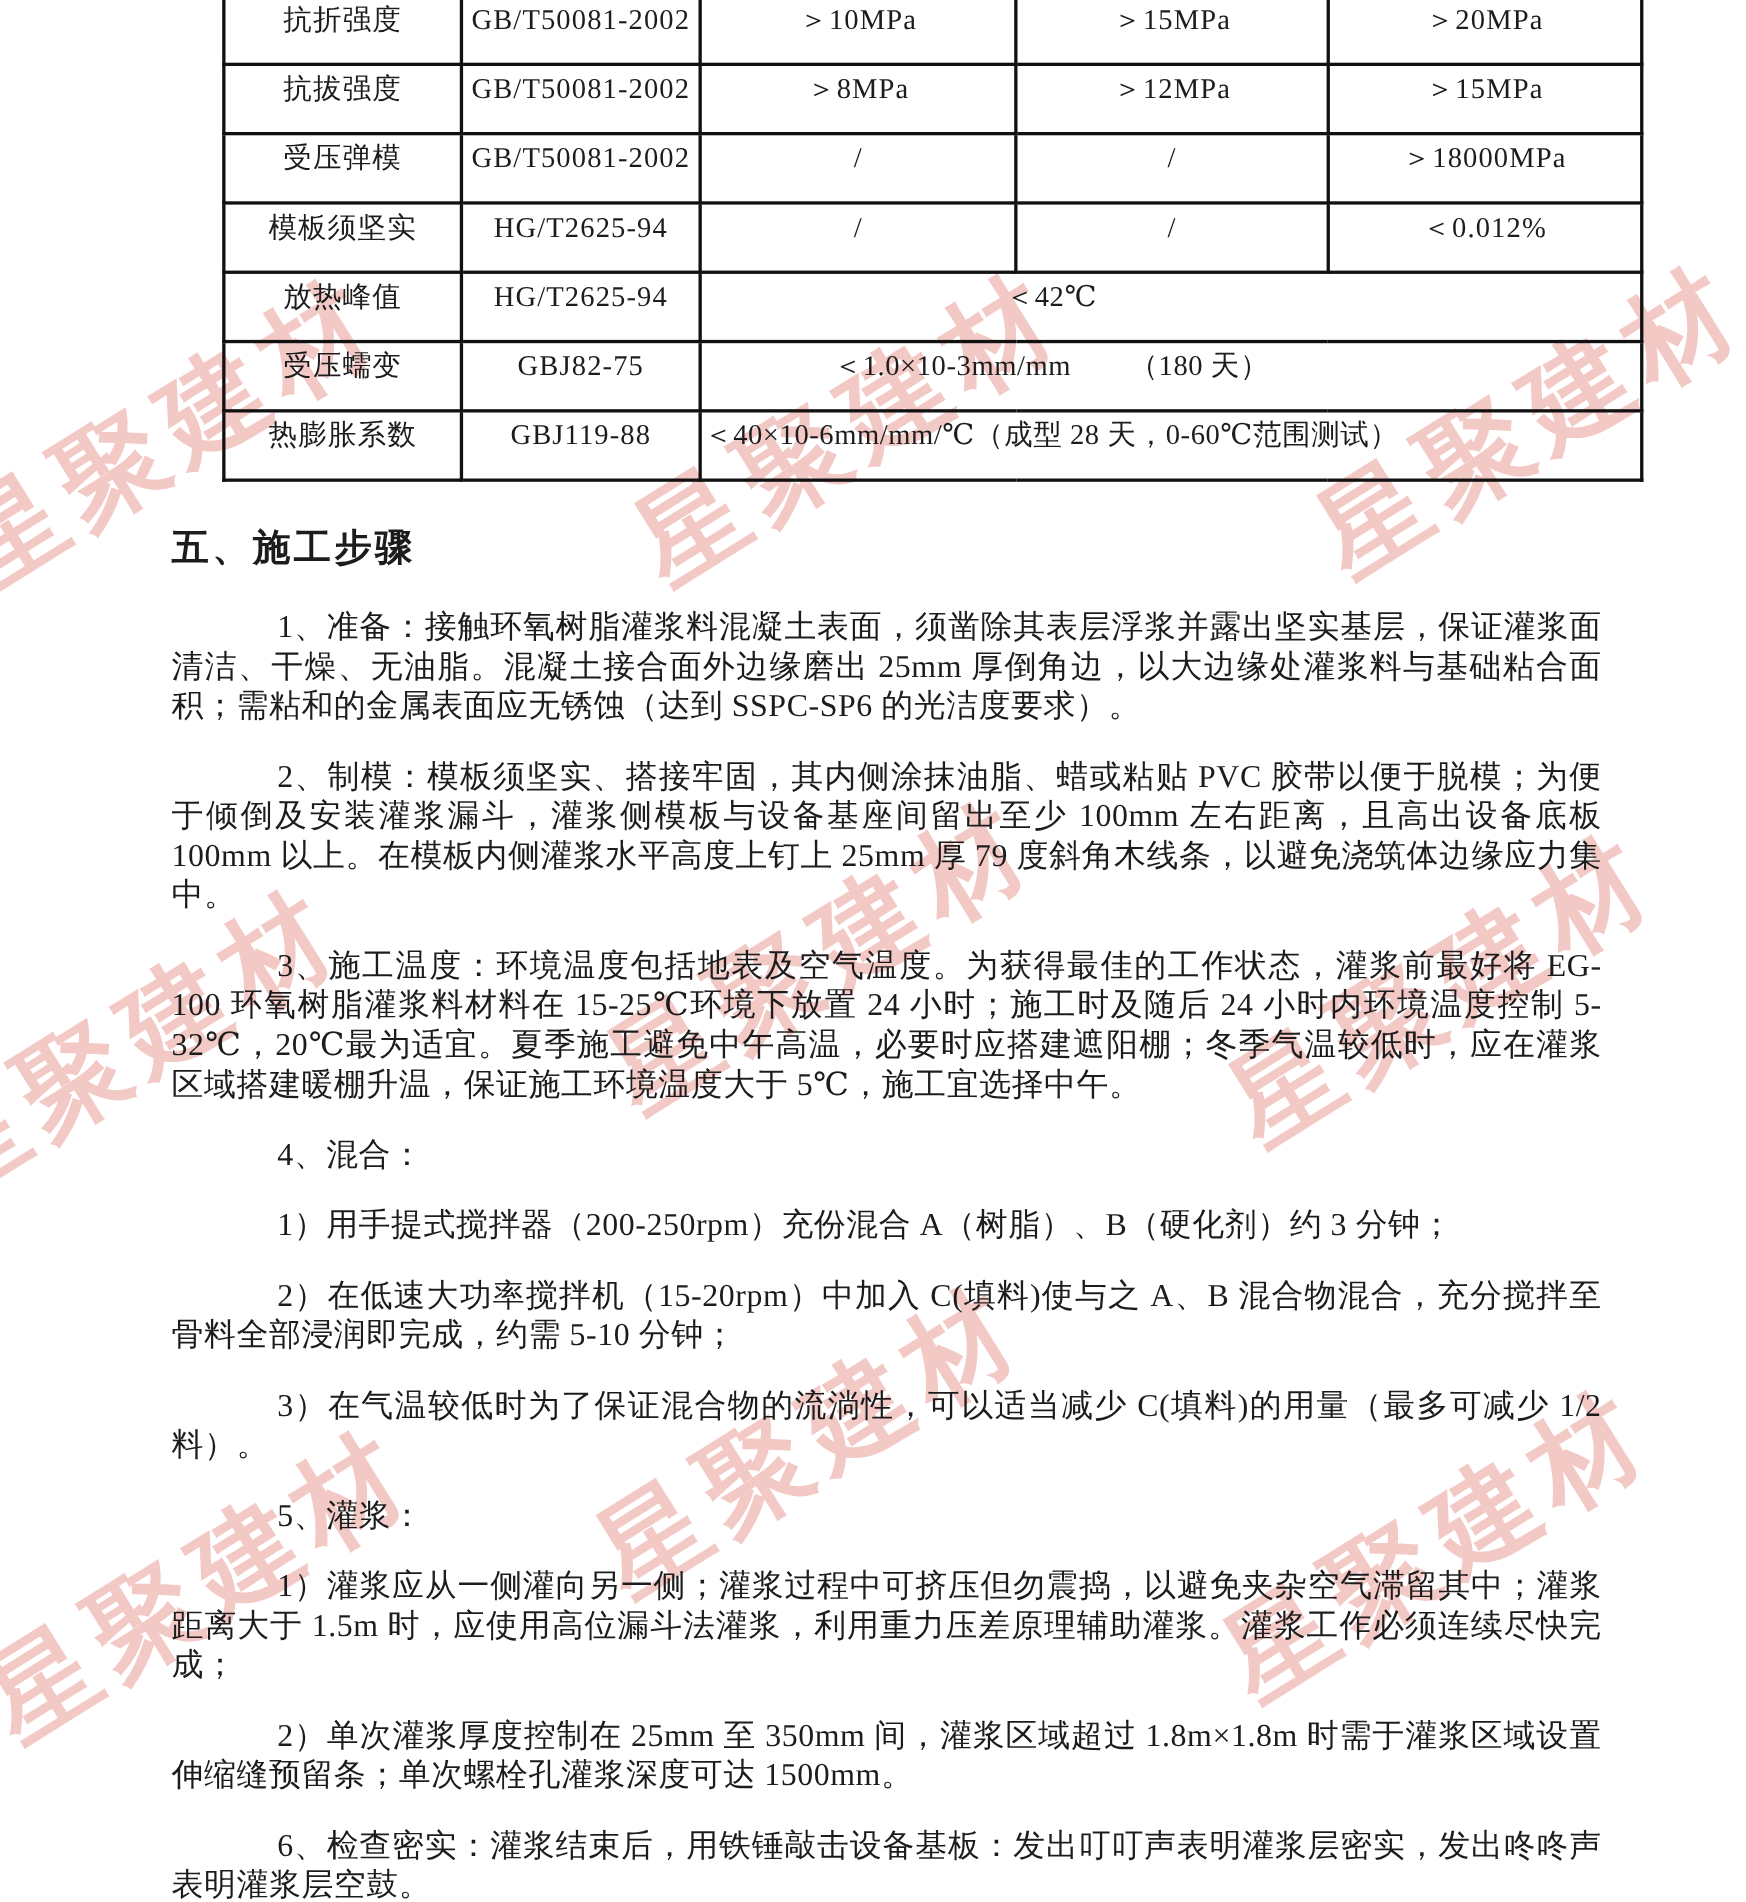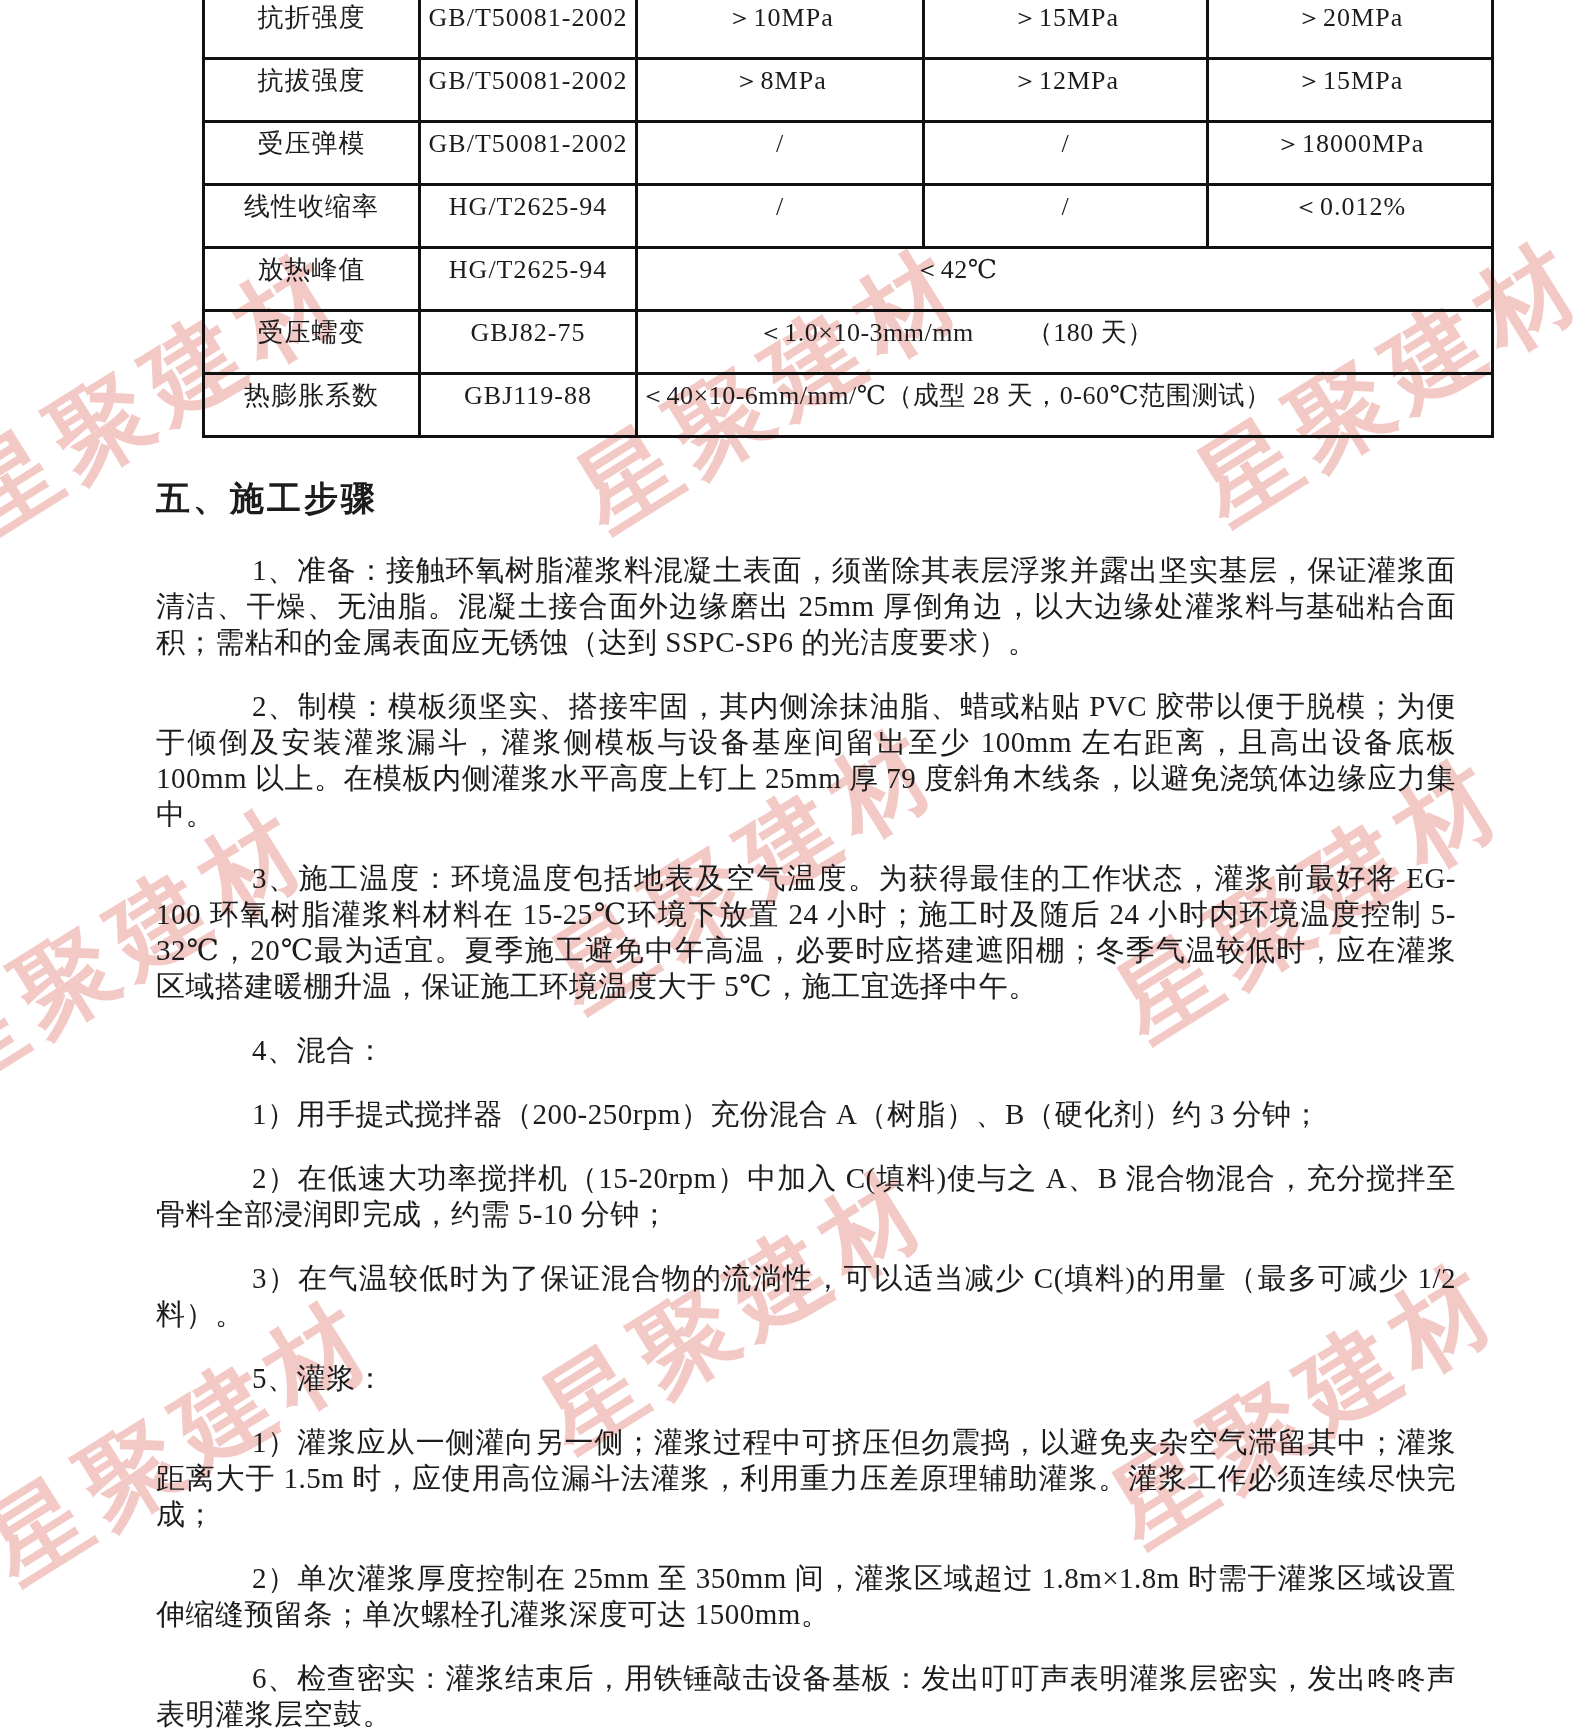--- a/index.html
+++ b/index.html
@@ -120,21 +120,21 @@
       <td>＞15MPa</td>
     </tr>
     <tr>
       <td>受压弹模</td>
       <td>GB/T50081-2002</td>
       <td>/</td>
       <td>/</td>
       <td>＞18000MPa</td>
     </tr>
     <tr>
-      <td>线性收缩率</td>
+      <td>模板须坚实</td>
       <td>HG/T2625-94</td>
       <td>/</td>
       <td>/</td>
       <td>＜0.012%</td>
     </tr>
     <tr>
       <td>放热峰值</td>
       <td>HG/T2625-94</td>
       <td class="span-cell" colspan="3">＜42℃</td>
     </tr>

